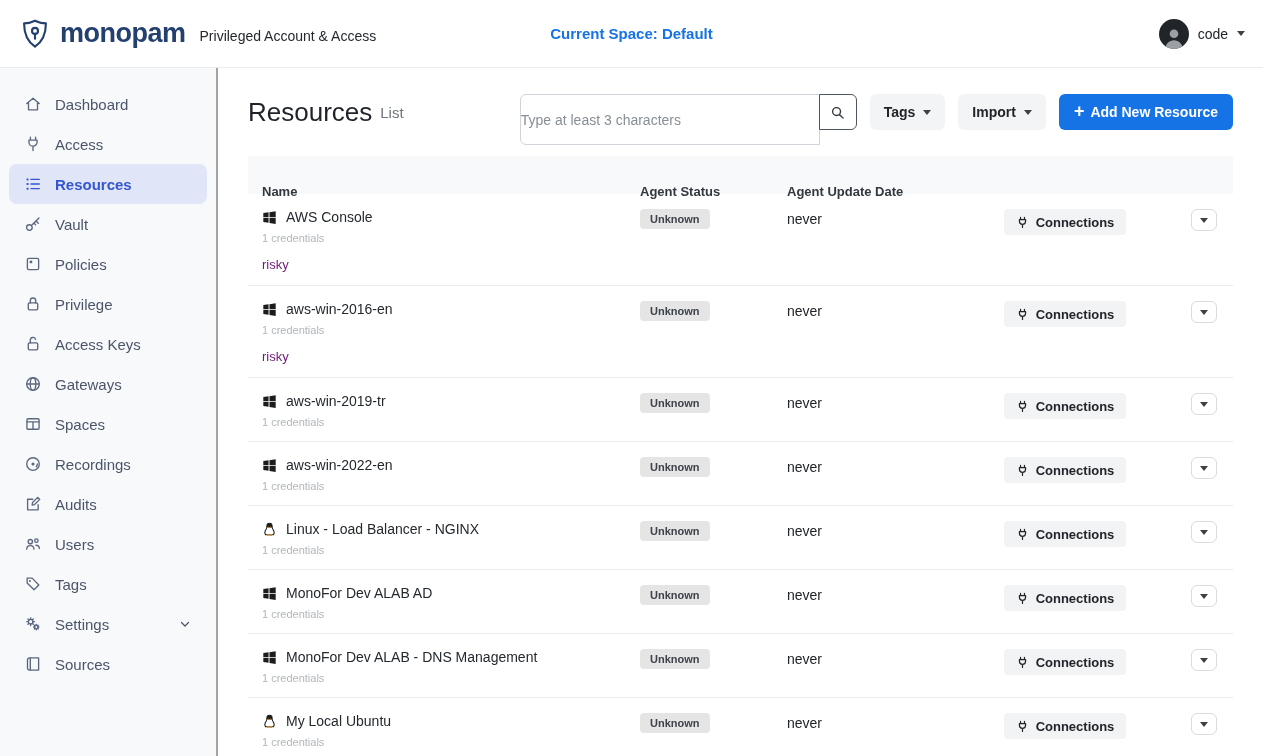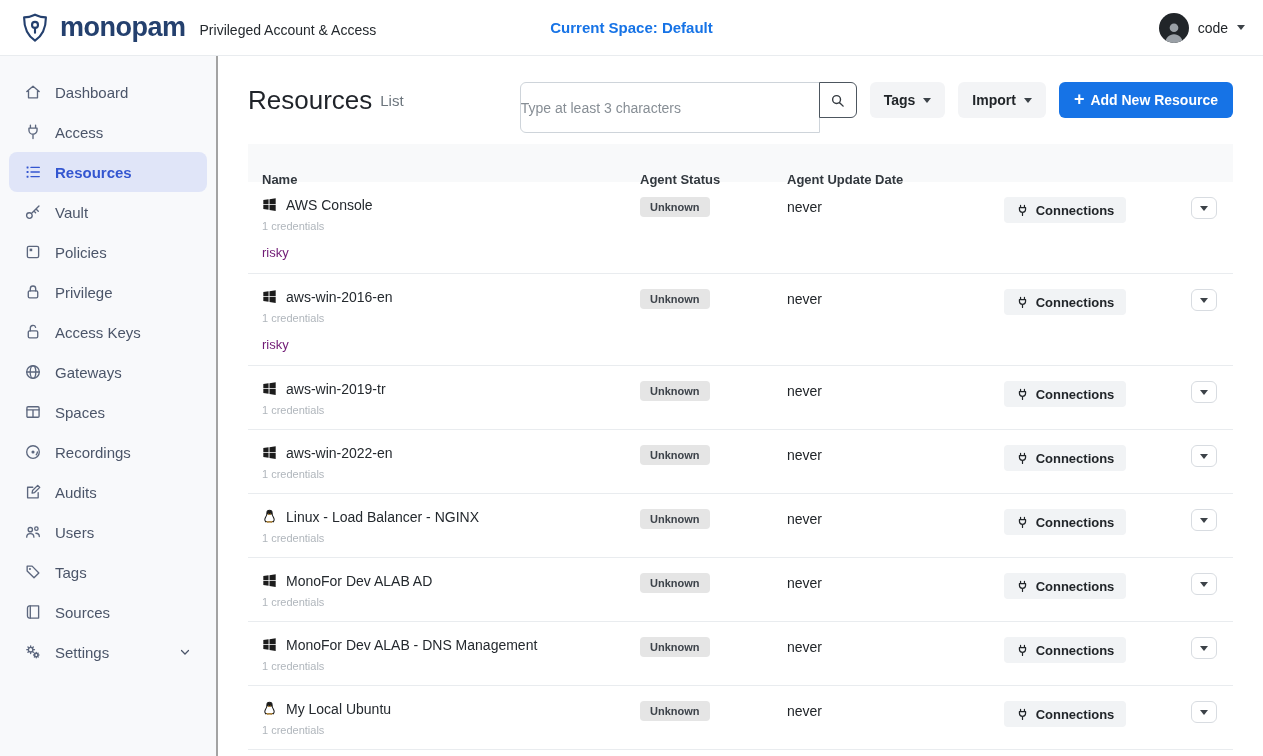--- a/index.html
+++ b/index.html
@@ -1,20 +1,20 @@
 <!DOCTYPE html>
 <html><head>
 <meta charset="utf-8">
 <style>
   * { margin:0; padding:0; box-sizing:border-box; }
   html,body { width:1263px; height:756px; overflow:hidden; background:#fff;
     font-family:"Liberation Sans", sans-serif; color:#212529; }
 
   
-  .header { position:relative; height:56px; background:#fff; border-bottom:1px solid #e9ecef;
+  .header { position:relative; height:68px; background:#fff; border-bottom:1px solid #e9ecef;
     display:flex; align-items:center; padding:10px 18px; }
   .brand { display:flex; align-items:center; gap:8px; }
   .brand-name { font-size:27px; font-weight:bold; color:#24406e; letter-spacing:-0.5px; }
   .brand-tagline { font-size:14px; color:#24292e; margin-left:6px; margin-top:4px; }
   .space-indicator { position:absolute; left:50%; transform:translateX(-50%);
     font-size:15px; font-weight:bold; color:#1673e6; cursor:pointer; }
   .user-menu { margin-left:auto; display:flex; align-items:center; gap:9px; cursor:pointer; }
   .avatar { width:30px; height:30px; border-radius:50%; background:#212529;
     display:flex; align-items:flex-end; justify-content:center; overflow:hidden; }
   .user-name { font-size:14px; color:#212529; }
@@ -56,21 +56,21 @@
 
   
   .table { width:100%; }
   .thead, .trow { display:grid; grid-template-columns:1fr 147px 198px 160px 88px; }
   .thead { background:#f8f9fa; height:38px; align-items:center; }
   .th { font-size:13px; font-weight:bold; color:#32383e;margin-top:28px; }
   .th-name { padding-left:14px; }
   .trow { border-bottom:1px solid #e9ecef; padding:15px 0 13px 0; }
   .cell { font-size:14px; }
   .name-cell { padding-left:14px; }
-  .name-line { display:flex; align-items:flex-start; gap:9px; }
+  .name-line { display:flex; align-items:flex-end; gap:9px; }
   .os-icon { width:15px; height:15px; display:inline-flex; }
   .res-name { font-size:14px; color:#24292e; text-decoration:none; cursor:pointer; }
   .credentials { font-size:11px; color:#b0b6bc; margin-top:7px; }
   .risk-tag { font-size:13px; color:#701a75; margin-top:13px; }
   .badge { display:inline-block; background:#e5e5e5; border-radius:4px; padding:4px 10px;
     font-size:11px; font-weight:bold; color:#3d434a; }
   .date-cell { color:#212529; padding-top:2px; }
   .conn-cell { display:flex; justify-content:center; align-items:flex-start; }
   .conn-btn { height:26px; padding:0 12px; background:#f1f3f5; border:none; border-radius:4px;
     font-size:13px; font-weight:bold; color:#212529; display:flex; align-items:center; gap:7px;
@@ -229,42 +229,42 @@
           <svg width="18" height="18" viewBox="0 0 16 16" fill="none" stroke="currentColor" stroke-width="1.2" stroke-linecap="round" stroke-linejoin="round">
             <path d="M2.8 2.8h4.4l6 6.1-4.3 4.3-6.1-6z"></path>
             <circle cx="5.3" cy="5.3" r=".9" fill="currentColor" stroke="none"></circle>
           </svg>
         </span>
       <span class="nav-label">Tags</span>
     </div>
       <div class="nav-item">
       <span class="nav-icon">
           <svg width="18" height="18" viewBox="0 0 16 16" fill="none" stroke="currentColor" stroke-width="1.2" stroke-linecap="round" stroke-linejoin="round">
-            <path d="M5 2.6h8v10.8H5a1.8 1.8 0 0 1-1.9-1.8V4.4A1.8 1.8 0 0 1 5 2.6z"></path>
-            <path d="M5.6 2.6v10.8"></path>
-          </svg>
-        </span>
-      <span class="nav-label">Sources</span>
-    </div>
-      <div class="nav-item">
-      <span class="nav-icon">
-          <svg width="18" height="18" viewBox="0 0 16 16" fill="none" stroke="currentColor" stroke-width="1.2" stroke-linecap="round" stroke-linejoin="round">
             <circle cx="5.9" cy="5.9" r="2"></circle>
             <path d="M5.9 2.5v1.1M5.9 8.2v1.1M2.5 5.9h1.1M8.2 5.9h1.1M3.5 3.5l.8.8M7.5 7.5l.8.8M8.3 3.5l-.8.8M4.3 7.5l-.8.8"></path>
             <circle cx="10.9" cy="10.7" r="1.6"></circle>
             <path d="M10.9 8.3v.9M10.9 12.2v.9M8.5 10.7h.9M12.4 10.7h.9M9.2 9l.6.6M12 11.8l.6.6M12.6 9l-.6.6M9.8 11.8l-.6.6"></path>
           </svg>
         </span>
       <span class="nav-label">Settings</span>
     <span class="nav-chevron">
           <svg width="14" height="14" viewBox="0 0 16 16" fill="none" stroke="currentColor" stroke-width="1.4" stroke-linecap="round">
             <path d="M4 6.3 8 10.3l4-4"></path>
           </svg>
         </span>
       </div>
+      <div class="nav-item">
+      <span class="nav-icon">
+          <svg width="18" height="18" viewBox="0 0 16 16" fill="none" stroke="currentColor" stroke-width="1.2" stroke-linecap="round" stroke-linejoin="round">
+            <path d="M5 2.6h8v10.8H5a1.8 1.8 0 0 1-1.9-1.8V4.4A1.8 1.8 0 0 1 5 2.6z"></path>
+            <path d="M5.6 2.6v10.8"></path>
+          </svg>
+        </span>
+      <span class="nav-label">Sources</span>
+    </div>
     </div>
 
   <div class="main">
     <div class="controls">
       <span class="page-title">Resources</span>
       <span class="page-subtitle">List</span>
       <div class="controls-right">
         <div class="search-group">
           <input class="search-input" type="text" placeholder="Type at least 3 characters" style="">
           <button class="search-btn">

